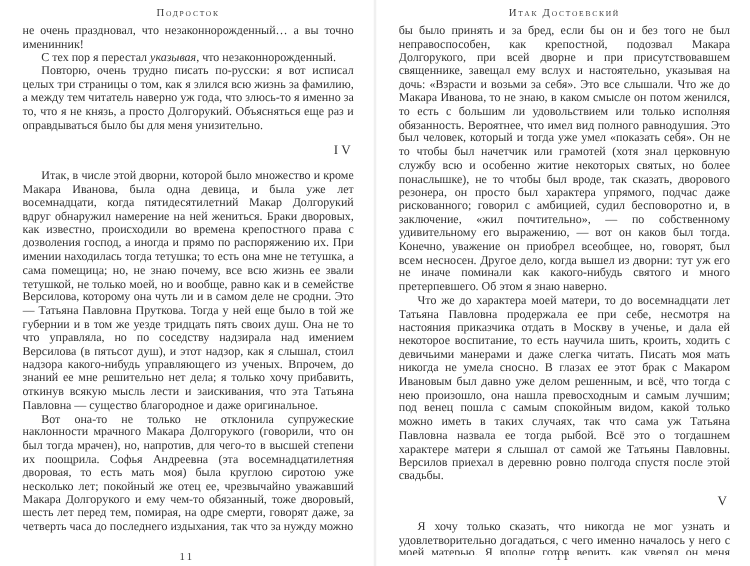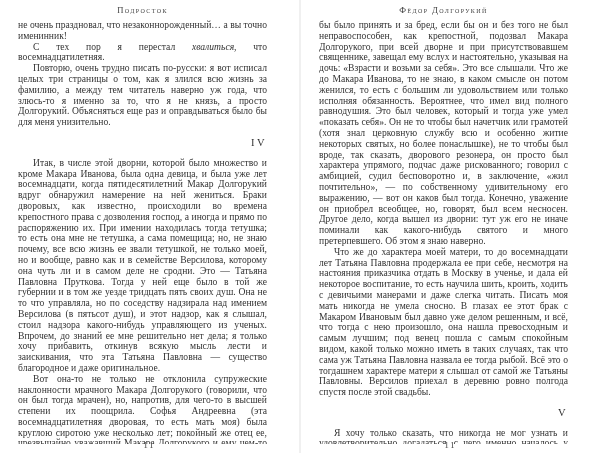--- a/index.html
+++ b/index.html
@@ -11,21 +11,21 @@
     color: #333333;
   }
   .spread {
     display: flex;
     width: 600px; height: 453px;
   }
   .page {
     box-sizing: border-box;
     width: 299px; height: 453px;
     position: relative;
-    padding: 4px 32px 0 18px;
+    padding: 4px 16px 0 18px;
   }
   .divider {
     width: 2px; height: 453px;
     background: #f0f0f0;
     flex: 0 0 2px;
   }
   .running-header {
     text-align: center;
     font-variant: small-caps;
     letter-spacing: 1.4px;
@@ -66,33 +66,33 @@
 </style>
 </head>
 <body>
 
 <div class="spread">
 
   <section class="page left">
     <div class="running-header">Подросток</div>
     <div class="body">
       <p class="continuation">не очень праздновал, что незаконнорожденный… а вы точно именинник!</p>
-      <p><span>С тех пор я перестал </span><i>хвалиться</i><span>, что восемнадцатилетняя.</span></p>
+      <p><span>С тех пор я перестал </span><i>указывая</i><span>, что незаконнорожденный.</span></p>
       <p>Повторю, очень трудно писать по-русски: я вот исписал целых три страницы о том, как я злился всю жизнь за фамилию, а между тем читатель наверно уж года, что злюсь-то я именно за то, что я не князь, а просто Долгорукий. Объясняться еще раз и оправдываться было бы для меня унизительно.</p>
       <h2 class="section-heading">IV</h2>
       <p>Итак, в числе этой дворни, которой было множество и кроме Макара Иванова, была одна девица, и была уже лет восемнадцати, когда пятидесятилетний Макар Долгорукий вдруг обнаружил намерение на ней жениться. Браки дворовых, как известно, происходили во времена крепостного права с дозволения господ, а иногда и прямо по распоряжению их. При имении находилась тогда тетушка; то есть она мне не тетушка, а сама помещица; но, не знаю почему, все всю жизнь ее звали тетушкой, не только моей, но и вообще, равно как и в семействе Версилова, которому она чуть ли и в самом деле не сродни. Это — Татьяна Павловна Пруткова. Тогда у ней еще было в той же губернии и в том же уезде тридцать пять своих душ. Она не то что управляла, но по соседству надзирала над имением Версилова (в пятьсот душ), и этот надзор, как я слышал, стоил надзора какого-нибудь управляющего из ученых. Впрочем, до знаний ее мне решительно нет дела; я только хочу прибавить, откинув всякую мысль лести и заискивания, что эта Татьяна Павловна — существо благородное и даже оригинальное.</p>
       <p>Вот она-то не только не отклонила супружеские наклонности мрачного Макара Долгорукого (говорили, что он был тогда мрачен), но, напротив, для чего-то в высшей степени их поощрила. Софья Андреевна (эта восемнадцатилетняя дворовая, то есть мать моя) была круглою сиротою уже несколько лет; покойный же отец ее, чрезвычайно уважавший Макара Долгорукого и ему чем-то обязанный, тоже дворовый, шесть лет перед тем, помирая, на одре смерти, говорят даже, за четверть часа до последнего издыхания, так что за нужду можно</p>
     </div>
     <div class="page-number">11</div>
   </section>
 
   <div class="divider"></div>
 
   <section class="page right">
-    <div class="running-header">Фёдор Долгорукий</div>
+    <div class="running-header">Итак Достоевский</div>
     <div class="body">
       <p class="continuation">бы было принять и за бред, если бы он и без того не был неправоспособен, как крепостной, подозвал Макара Долгорукого, при всей дворне и при присутствовавшем священнике, завещал ему вслух и настоятельно, указывая на дочь: «Взрасти и возьми за себя». Это все слышали. Что же до Макара Иванова, то не знаю, в каком смысле он потом женился, то есть с большим ли удовольствием или только исполняя обязанность. Вероятнее, что имел вид полного равнодушия. Это был человек, который и тогда уже умел «показать себя». Он не то чтобы был начетчик или грамотей (хотя знал церковную службу всю и особенно житие некоторых святых, но более понаслышке), не то чтобы был вроде, так сказать, дворового резонера, он просто был характера упрямого, подчас даже рискованного; говорил с амбицией, судил бесповоротно и, в заключение, «жил почтительно», — по собственному удивительному его выражению, — вот он каков был тогда. Конечно, уважение он приобрел всеобщее, но, говорят, был всем несносен. Другое дело, когда вышел из дворни: тут уж его не иначе поминали как какого-нибудь святого и много претерпевшего. Об этом я знаю наверно.</p>
       <p>Что же до характера моей матери, то до восемнадцати лет Татьяна Павловна продержала ее при себе, несмотря на настояния приказчика отдать в Москву в ученье, и дала ей некоторое воспитание, то есть научила шить, кроить, ходить с девичьими манерами и даже слегка читать. Писать моя мать никогда не умела сносно. В глазах ее этот брак с Макаром Ивановым был давно уже делом решенным, и всё, что тогда с нею произошло, она нашла превосходным и самым лучшим; под венец пошла с самым спокойным видом, какой только можно иметь в таких случаях, так что сама уж Татьяна Павловна назвала ее тогда рыбой. Всё это о тогдашнем характере матери я слышал от самой же Татьяны Павловны. Версилов приехал в деревню ровно полгода спустя после этой свадьбы.</p>
       <h2 class="section-heading">V</h2>
       <p>Я хочу только сказать, что никогда не мог узнать и удовлетворительно догадаться, с чего именно началось у него с моей матерью. Я вполне готов верить, как уверял он меня прошлого года сам, с краской в лице, несмотря на то, что</p>
     </div>
     <div class="page-number">11</div>
   </section>
 
 </div>

